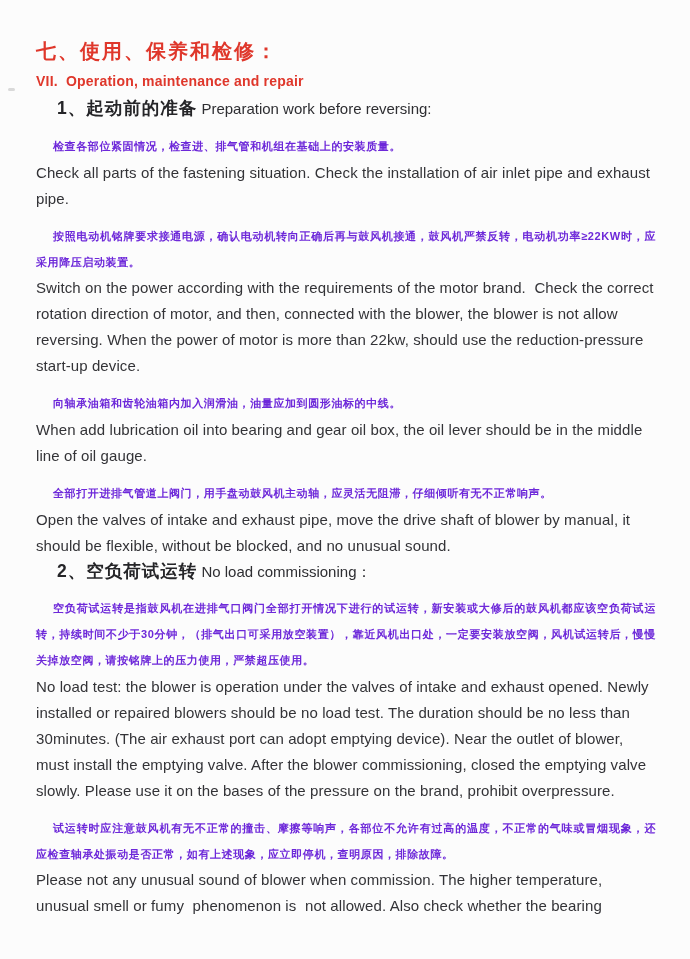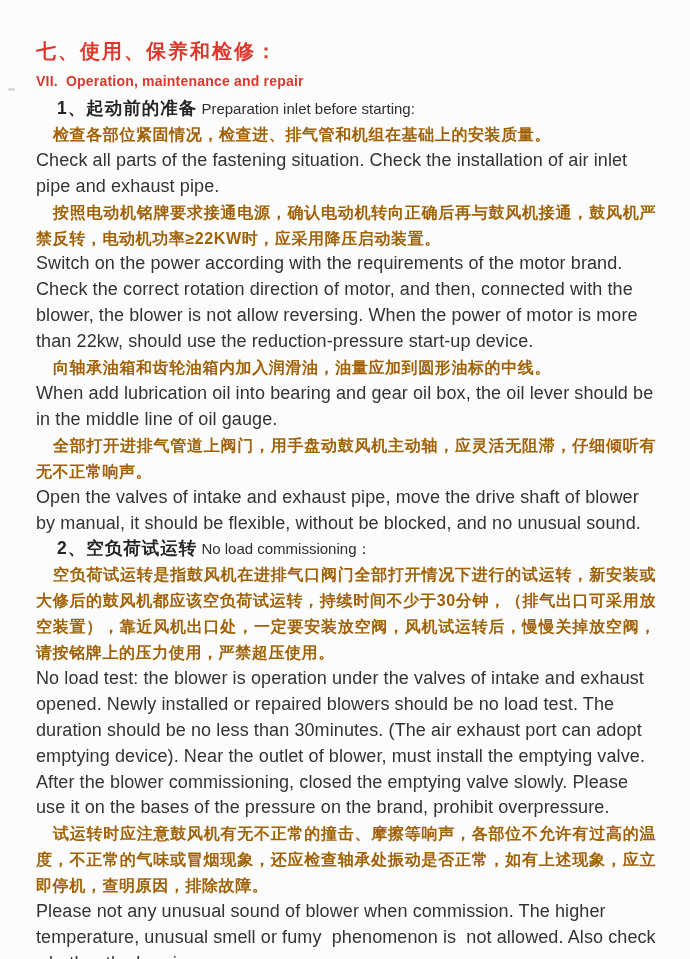--- a/index.html
+++ b/index.html
@@ -39,31 +39,32 @@
     white-space: pre-wrap;
   }
   .zh-inline {
     font-size: 17.5px;
     font-weight: 600;
     letter-spacing: 1px;
     color: #252528;
     text-align: right;
   }
   .zh {
-    font-size: 16px;
+    font-size: 11px;
     font-weight: 600;
     line-height: 25.9px;
     letter-spacing: 0.6px;
     text-align: justify;
     text-indent: 17px;
-    color: #a16207;
+    color: #6d28d9;
     white-space: pre-wrap;
+    margin-top: 12px;
   }
   .en {
-    font-size: 18px;
+    font-size: 15px;
     line-height: 25.9px;
     letter-spacing: 0.1px;
     color: #333337;
     white-space: pre-wrap;
   }
   .scan-speck {
     position: absolute;
     left: 8px; top: 88px;
     width: 7px; height: 3px;
     background: #d9d9d9;
@@ -74,21 +75,21 @@
 <body>
 
 <div class="scan-speck"></div>
 
 <div class="page">
 
   <div class="h-zh">七、使用、保养和检修：</div>
 
   <div class="h-en">VII.  Operation, maintenance and repair</div>
 
-  <div class="sub"><span class="zh-inline">1、起动前的准备</span><span> Preparation inlet before starting:</span></div>
+  <div class="sub"><span class="zh-inline">1、起动前的准备</span><span> Preparation work before reversing:</span></div>
 
   <div class="zh">检查各部位紧固情况，检查进、排气管和机组在基础上的安装质量。</div>
 
   <div class="en">Check all parts of the fastening situation. Check the installation of air inlet pipe and exhaust pipe.</div>
 
   <div class="zh">按照电动机铭牌要求接通电源，确认电动机转向正确后再与鼓风机接通，鼓风机严禁反转，电动机功率≥22KW时，应采用降压启动装置。</div>
 
   <div class="en">Switch on the power according with the requirements of the motor brand.  Check the correct rotation direction of motor, and then, connected with the blower, the blower is not allow reversing. When the power of motor is more than 22kw, should use the reduction-pressure start-up device.</div>
 
   <div class="zh">向轴承油箱和齿轮油箱内加入润滑油，油量应加到圆形油标的中线。</div>

